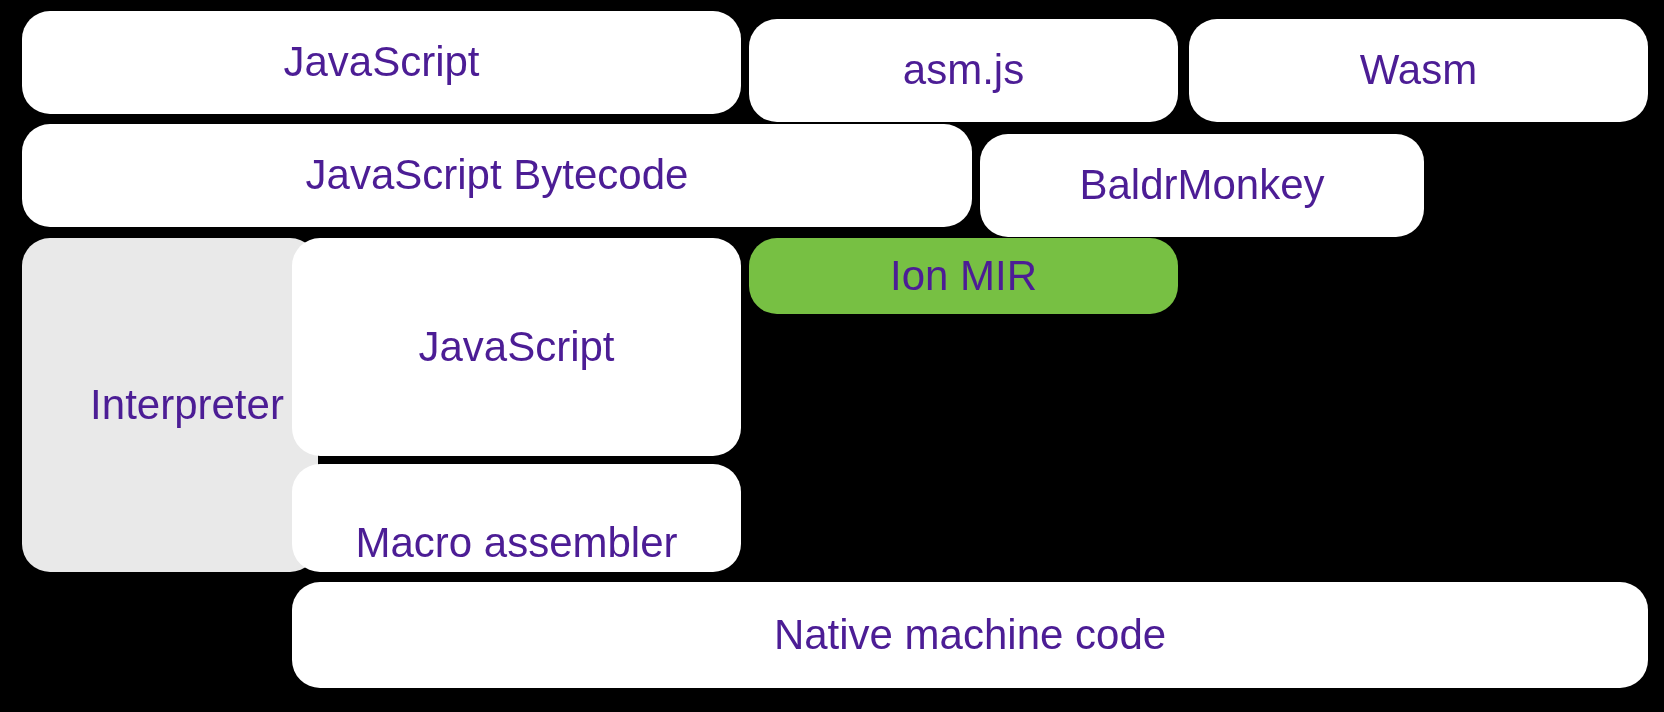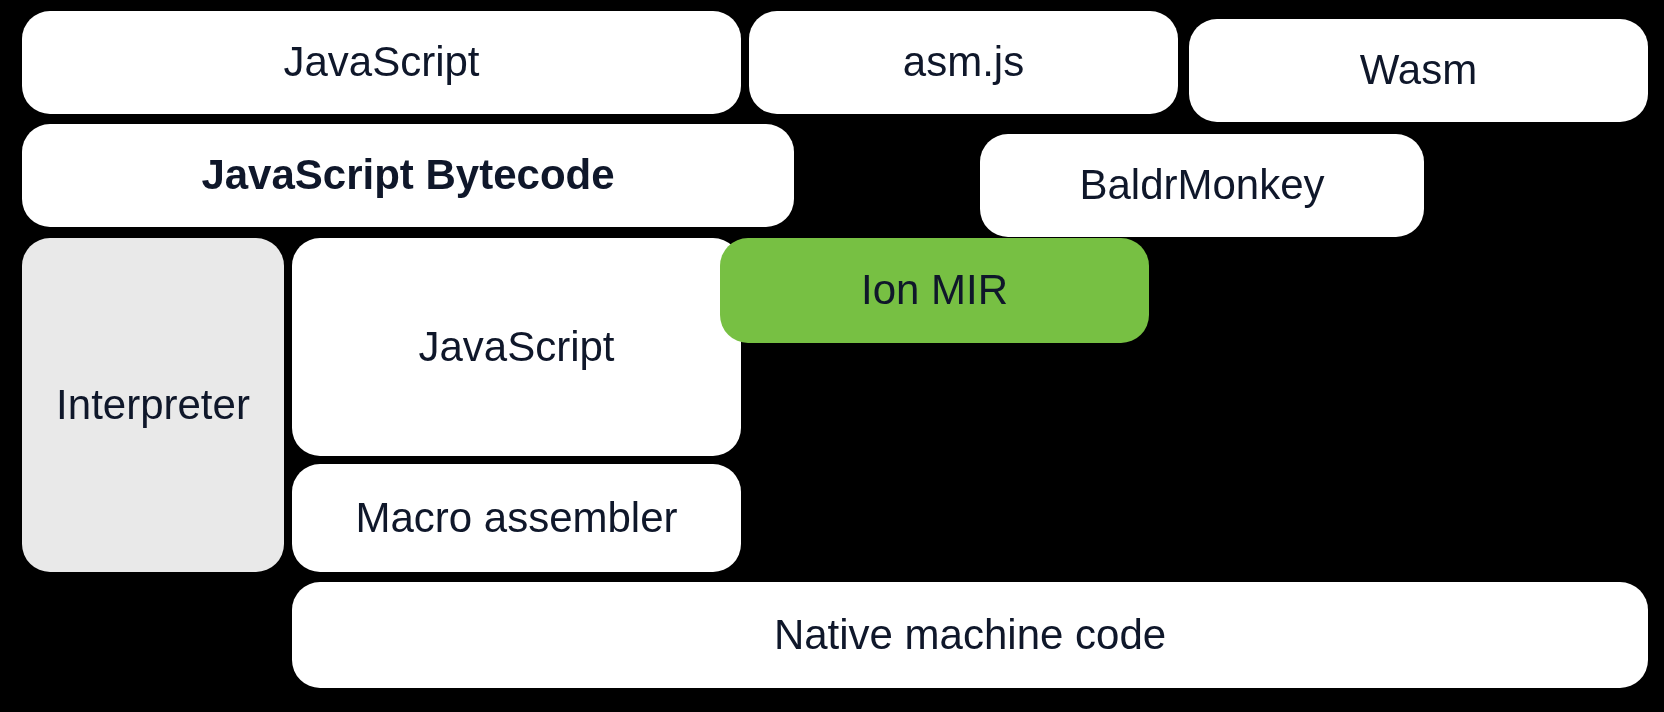--- a/index.html
+++ b/index.html
@@ -16,38 +16,38 @@
     font-family: "Liberation Sans", "DejaVu Sans", sans-serif;
   }
   .box {
     position: absolute;
     background: #ffffff;
     border-radius: 28px;
     display: flex;
     align-items: center;
     justify-content: center;
     text-align: center;
-    color: #0f172a;
+    color: #4c1d95;
     font-size: 42px;
     line-height: 1.35;
     font-weight: 400;
   }
   .box span { display: block; }
 
   
   #b-javascript   { left: 22px;   top: 11px;  width: 719px;  height: 103px; }
-  #b-asmjs        { left: 749px;  top: 11px;  width: 429px;  height: 103px; }
+  #b-asmjs        { left: 749px;  top: 19px;  width: 429px;  height: 103px; }
   #b-wasm         { left: 1189px; top: 19px;  width: 459px;  height: 103px; }
-  #b-bytecode     { left: 22px;   top: 124px; width: 772px;  height: 103px; font-weight: bold; }
+  #b-bytecode     { left: 22px;   top: 124px; width: 950px;  height: 103px; }
   #b-baldrmonkey  { left: 980px;  top: 134px; width: 444px;  height: 103px; }
   #b-interpreter  { left: 22px;   top: 238px; width: 262px;  height: 334px; }
   #b-baseline     { left: 292px;  top: 238px; width: 449px;  height: 218px; }
-  #b-ionmir       { left: 720px;  top: 238px; width: 429px;  height: 105px; }
+  #b-ionmir       { left: 749px;  top: 238px; width: 429px;  height: 76px; }
   #b-cranelift    { left: 749px;  top: 352px; width: 899px;  height: 220px; }
-  #b-macro        { left: 292px;  top: 464px; width: 449px;  height: 108px; }
+  #b-macro        { left: 292px;  top: 464px; width: 449px;  height: 108px; align-items: flex-end; }
   #b-native       { left: 292px;  top: 582px; width: 1356px; height: 106px; text-align: center; }
 </style>
 </head>
 <body>
 
 <div class="canvas">
 
   <div class="box" id="b-javascript" style="background: rgb(255, 255, 255);">
     <span>JavaScript</span>
   </div>
@@ -61,21 +61,21 @@
   </div>
 
   <div class="box" id="b-bytecode" style="background: rgb(255, 255, 255);">
     <span>JavaScript Bytecode</span>
   </div>
 
   <div class="box" id="b-baldrmonkey" style="background: rgb(255, 255, 255);">
     <span>BaldrMonkey</span>
   </div>
 
-  <div class="box" id="b-interpreter" style="background: rgb(233, 233, 233);">
+  <div class="box" id="b-interpreter" style="background: rgb(233, 233, 233); padding-left: 34px;">
     <span>Interpreter</span>
   </div>
 
   <div class="box" id="b-baseline" style="background: rgb(255, 255, 255);">
     <span>
       <span>JavaScript</span>
     </span>
   </div>
 
   <div class="box" id="b-ionmir" style="background: rgb(119, 192, 67);">

